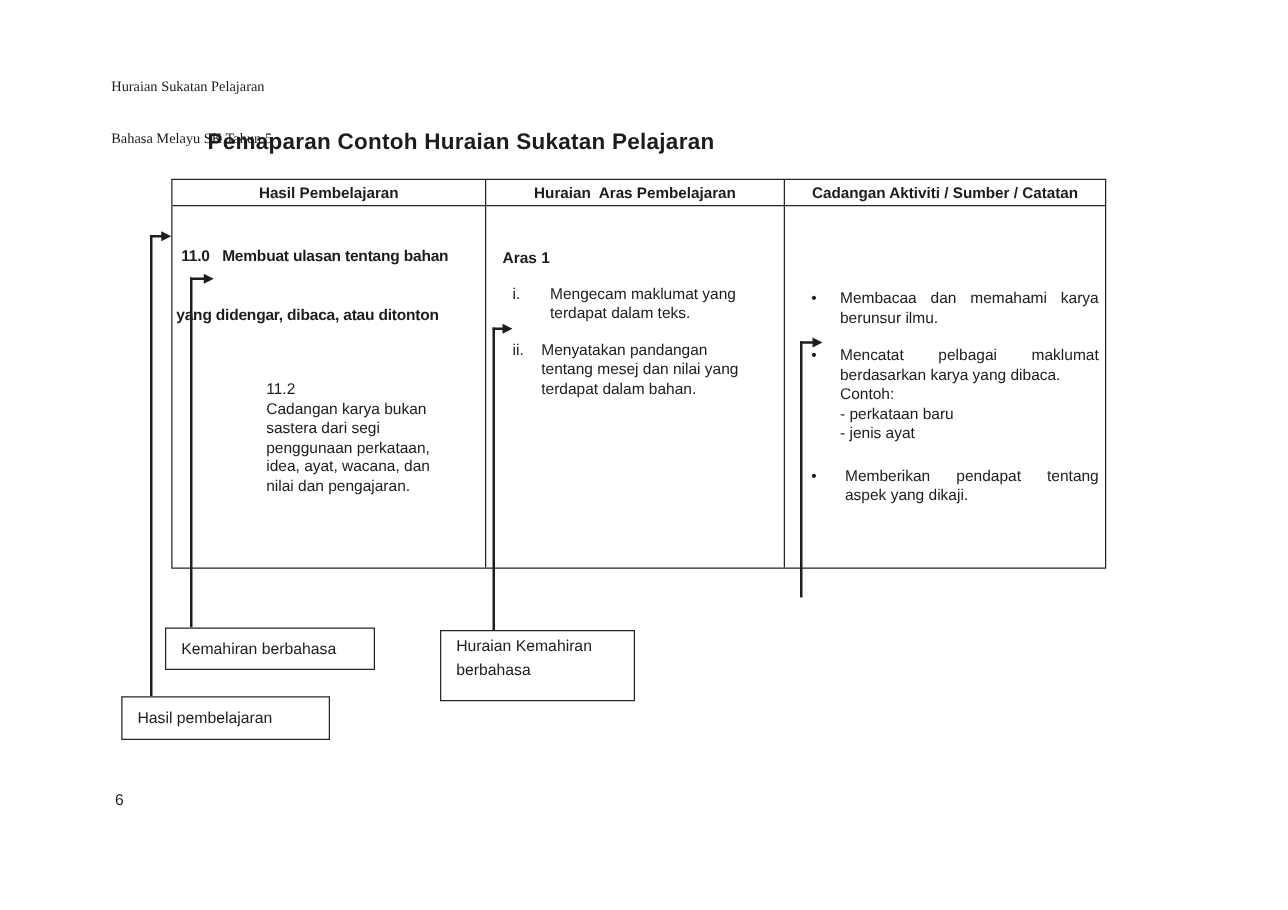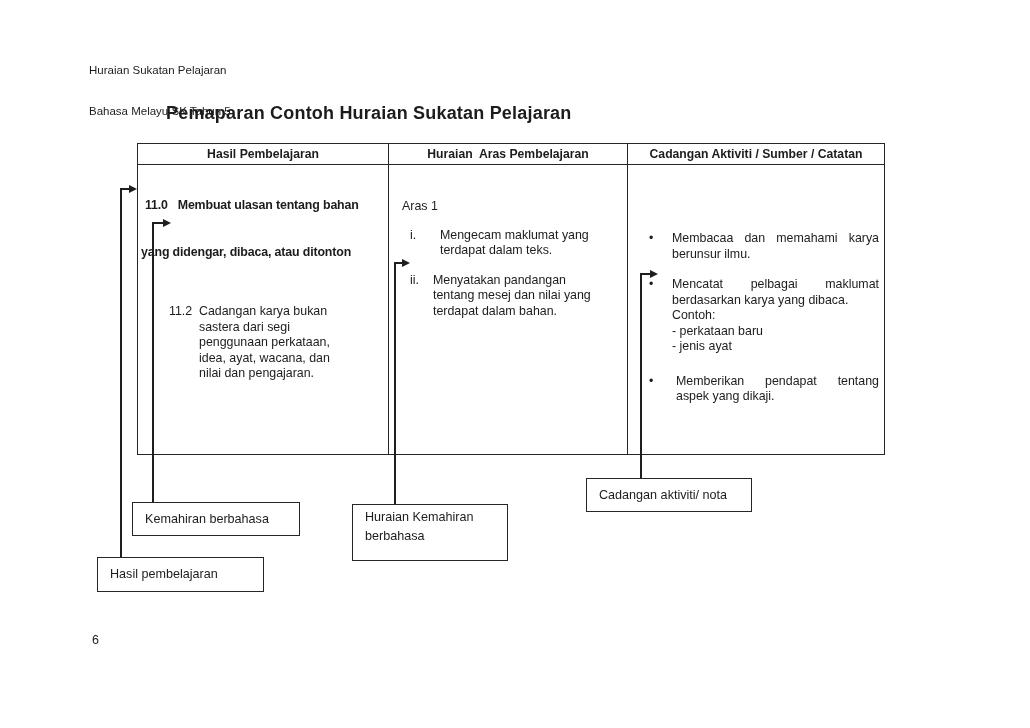--- a/index.html
+++ b/index.html
@@ -13,20 +13,21 @@
     color: #1c1c1c;
     overflow: hidden;
   }
   
   .doc-header {
     position: absolute;
     left: 89px; top: 37px;
     font-size: 11.5px;
     line-height: 13.5px;
     white-space: pre;
+    font-family: Liberation Serif, serif;
   }
   
   .doc-title {
     position: absolute;
     left: 166px; top: 103px;
     font-size: 18px;
     font-weight: bold;
     letter-spacing: 0.2px;
     white-space: pre;
   }
@@ -57,26 +58,27 @@
     font-weight: bold;
     white-space: pre;
     letter-spacing: -0.15px;
     margin-top: 2px;
     padding-left: 7px;
   }
   .lo-heading .l2 { padding-left: 0px; margin-left: -4px; }
   .sub-item {
     display: flex;
     margin-top: 13px;
-    margin-left: 31px;
+    margin-left: 75px;
+    flex-direction: column;
   }
   .sub-item .num { width: 30px; flex: none; }
   .sub-item .lines { width: 160px; }
   
-  .aras { font-weight: normal; margin-top: 34px; margin-left: 13px; }
+  .aras { font-weight: bold; margin-top: 34px; margin-left: 13px; }
   .ritem { display: flex; margin-left: 21px; }
   .ritem .marker { width: 16px; flex: none; text-align: left; }
   .ritem .gap { width: 7px; flex: none; }
   .ritem.first { margin-top: 13px; }
   .ritem.first .gap { width: 14px; }
   .ritem.second { margin-top: 14px; }
   .ritem .lines { width: 190px; }
   
   .bullet {
     display: flex;
@@ -226,23 +228,20 @@
     <span>Kemahiran berbahasa</span>
   </div>
 
   <div class="callout multi" style="left:352px; top:504px; width:156px; height:57px;">
     <span>
       <span style="display:block">Huraian Kemahiran</span>
       <span style="display:block">berbahasa</span>
     </span>
   </div>
 
-  <div class="callout" style="left:586px; top:478px; width:166px; height:34px;">
-    <span>Cadangan aktiviti/ nota</span>
-  </div>
 
   <div class="callout" style="left:97px; top:557px; width:167px; height:35px;">
     <span>Hasil pembelajaran</span>
   </div>
 
   <div class="page-number">6</div>
 
 </div>
 
 </body></html>

